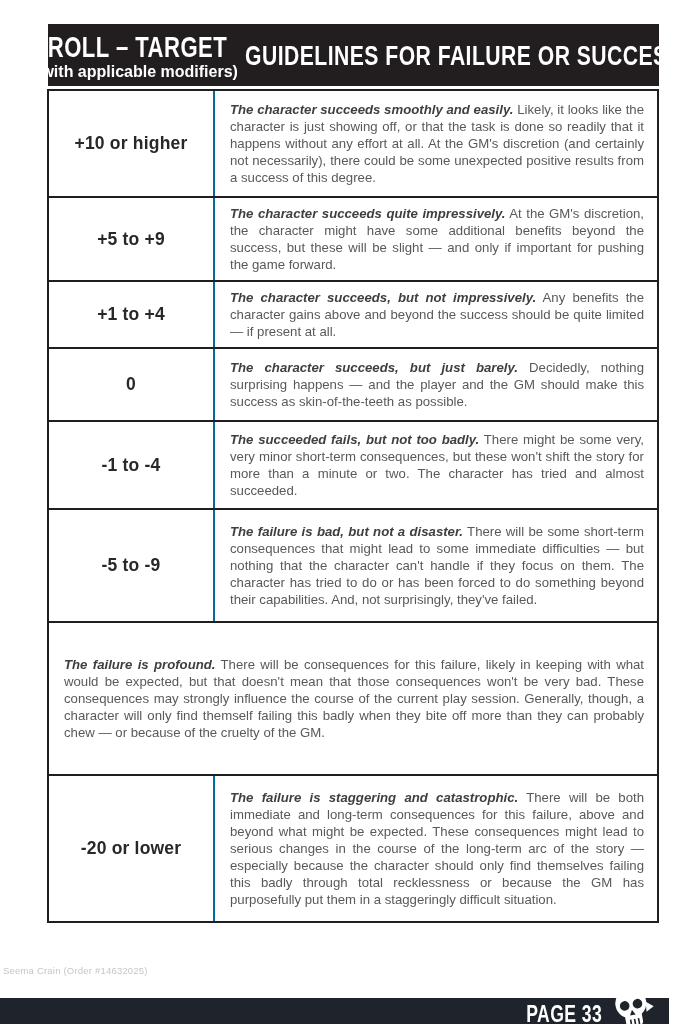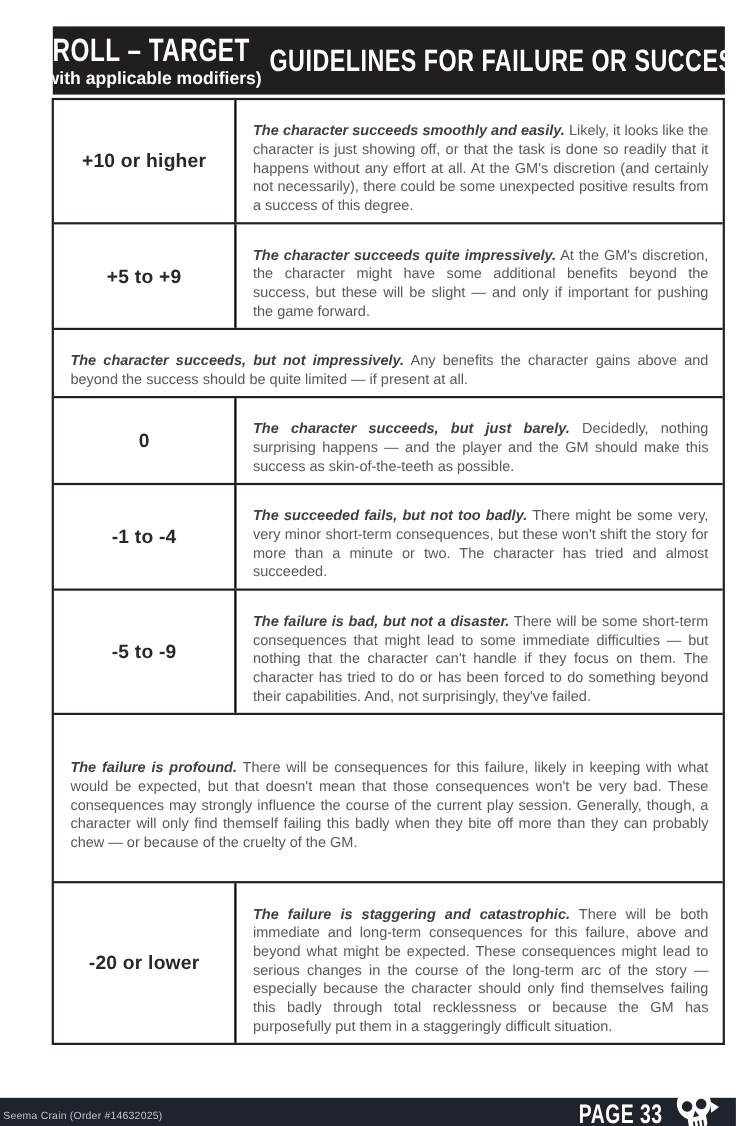--- a/index.html
+++ b/index.html
@@ -28,29 +28,28 @@
   .hdr-title-right { font-size:23px; }
 
   
   .rules-table {
     position:absolute; left:47px; top:89px; width:612px;
     border:2px solid #221d1e; background:#ffffff;
   }
   .row { display:flex; border-bottom:2px solid #221d1e; }
   .row:last-child { border-bottom:none; }
   .cell-target {
-    width:166px; flex:0 0 166px; border-right:2px solid #000000;
+    width:166px; flex:0 0 166px; border-right:2px solid #0369a1;
     display:flex; align-items:center; justify-content:center;
     font-weight:bold; font-size:17.5px; color:#2b2627; text-align:center;
     letter-spacing:0.2px;
   }
   .cell-desc {
     flex:1; display:flex; align-items:center;
     padding:7px 13px 7px 15px;
-    margin-top:12px;
   }
   .cell-desc p {
     font-size:13.2px; line-height:17px; color:#58595b; text-align:justify;
   }
   .lead { font-weight:bold; font-style:italic; color:#3f3e40; }
 
   .row:nth-child(1){ min-height:107px; }
   .row:nth-child(2){ min-height:77px; }
   .row:nth-child(3){ min-height:61px; }
   .row:nth-child(4){ min-height:73px; }
@@ -69,21 +68,21 @@
   }
   .page-label {
     font-weight:bold; text-transform:uppercase; font-size:20px;
     transform:scale(0.88,1.22); letter-spacing:0.5px; white-space:nowrap;
   }
   .skull { position:absolute; right:12px; bottom:-3px; width:46px; height:48px; }
   .skull svg { width:100%; height:100%; }
 
   
   .watermark {
-    position:absolute; left:3px; top:1009px; font-size:9.5px; color:#c3c6ca;
+    position:absolute; left:3px; top:965px; font-size:9.5px; color:#c3c6ca;
     letter-spacing:0.2px;
   }
 </style>
 </head>
 <body>
 
 <div class="page">
 
   <div class="header-bar">
     <div class="header-left">
@@ -105,20 +104,21 @@
     </div>
 
     <div class="row">
       <div class="cell-target">+5 to +9</div>
       <div class="cell-desc">
         <p><span class="lead">The character succeeds quite impressively.</span> <span>At the GM's discretion, the character might have some additional benefits beyond the success, but these will be slight — and only if important for pushing the game forward.</span></p>
       </div>
     </div>
 
     <div class="row">
+      <div class="cell-target">+1 to +4</div>
       <div class="cell-desc">
         <p><span class="lead">The character succeeds, but not impressively.</span> <span>Any benefits the character gains above and beyond the success should be quite limited — if present at all.</span></p>
       </div>
     </div>
 
     <div class="row">
       <div class="cell-target">0</div>
       <div class="cell-desc">
         <p><span class="lead">The character succeeds, but just barely.</span> <span>Decidedly, nothing surprising happens — and the player and the GM should make this success as skin-of-the-teeth as possible.</span></p>
       </div>

